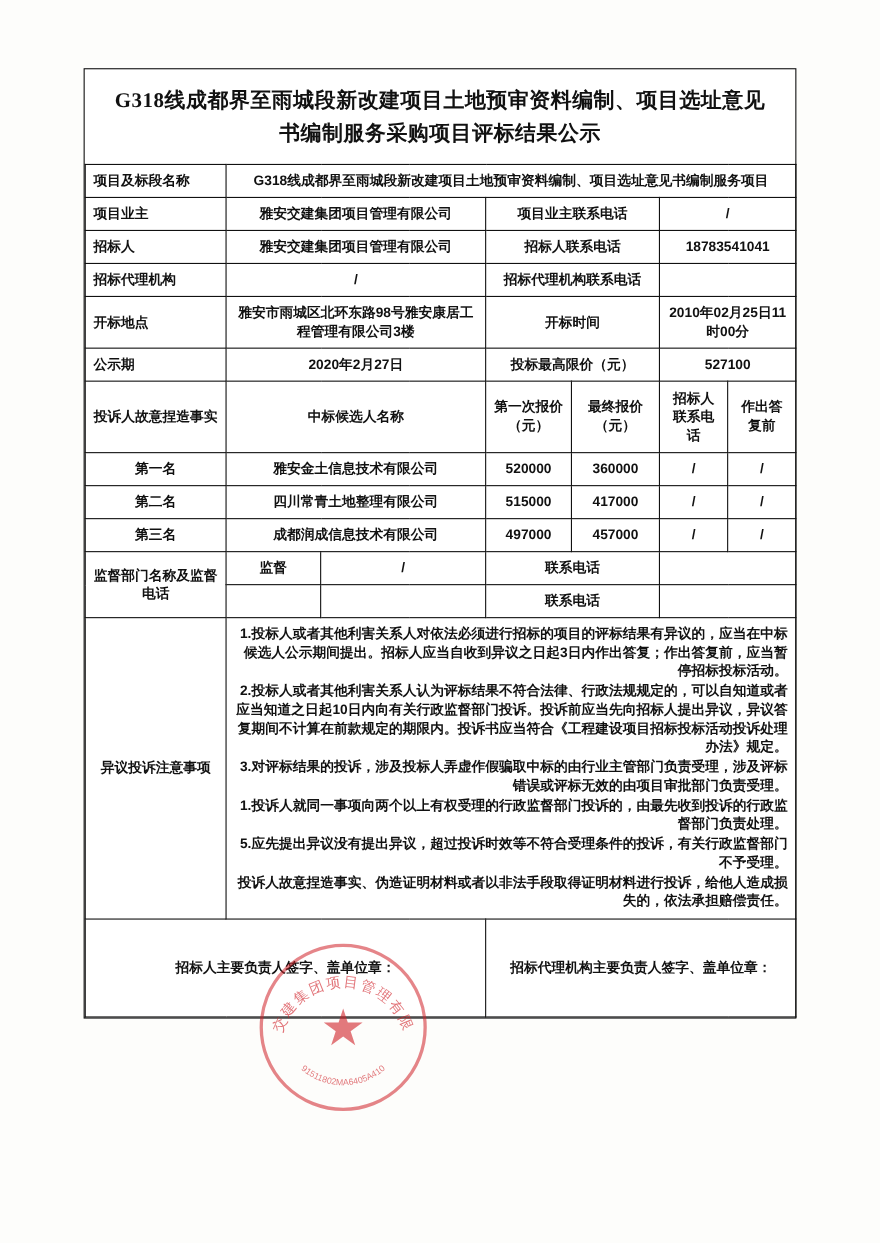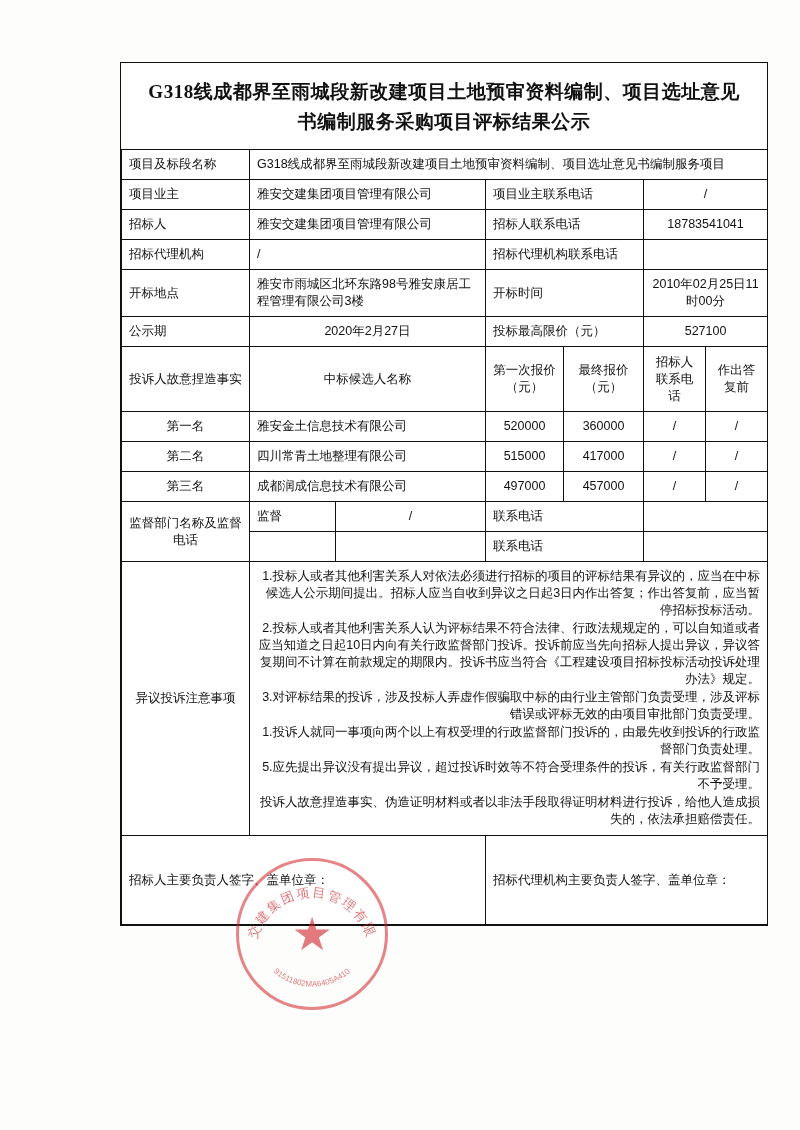--- a/index.html
+++ b/index.html
@@ -23,50 +23,50 @@
     background: #fdfdfb;
   }
   .doc {
     position: absolute;
     left: 76px;
     top: 62px;
     width: 648px;
     border: 1.6px solid #111;
     box-sizing: border-box;
     background: #fff;
-    margin-left: 44px;
   }
   .title {
     text-align: center;
     font-weight: bold;
     font-size: 19px;
     line-height: 30px;
     padding: 14px 26px 12px 26px;
     letter-spacing: 0.5px;
     font-family: "Liberation Serif", serif;
   }
   table.main {
     border-collapse: collapse;
     width: 100%;
     table-layout: fixed;
+    font-weight: bold;
   }
   table.main td {
     border: 1px solid #111;
     font-size: 12.5px;
     padding: 6px 7px;
     vertical-align: middle;
     line-height: 17px;
     word-wrap: break-word;
   }
   td.lbl-left {
     text-align: left;
     padding-left: 10px;
   }
   td.val {
-    text-align: left;
+    text-align: center;
   }
   td.ctr {
     text-align: center;
   }
   .notes {
     font-size: 11.3px;
     line-height: 15.6px;
     text-align: right;
     padding: 5px 6px;
   }

